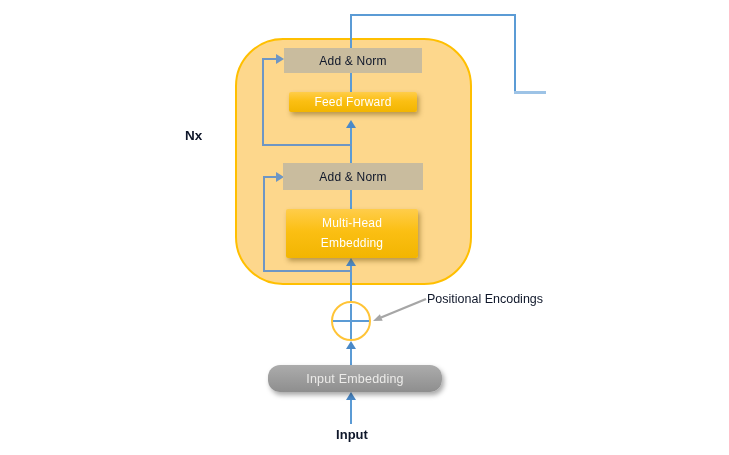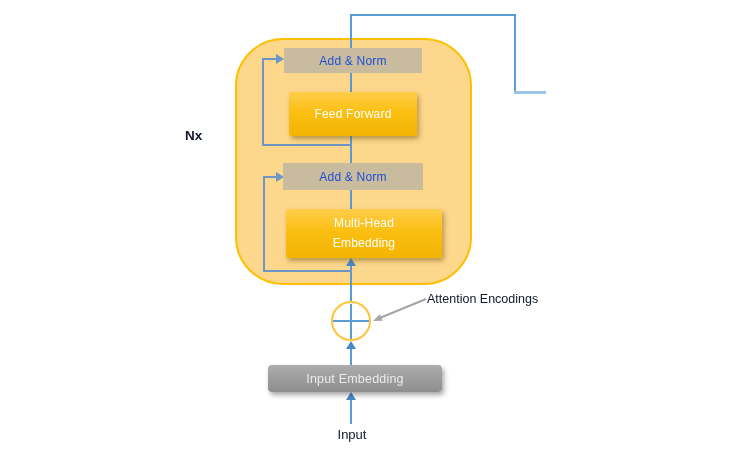--- a/index.html
+++ b/index.html
@@ -11,35 +11,35 @@
   .encoder{
     position:absolute;left:235px;top:38px;width:237px;height:247px;
     background:#FDD78C;border:2.5px solid #FFBF00;border-radius:48px;
     box-sizing:border-box;
   }
   
   .block{
     position:absolute;display:flex;align-items:center;justify-content:center;
     text-align:center;font-size:12px;letter-spacing:.2px;
   }
-  .tan{background:#C9BC9E;color:#1d4ed8;}
+  .tan{background:#C9BC9E;color:#0f172a;}
   .gold{
     background:linear-gradient(180deg,#FFCD4A 0%,#FBBF13 45%,#F2B501 100%);
     color:#FFFFFF;border-radius:2px;
     box-shadow:2px 3px 5px rgba(100,72,0,.45);
   }
   .gray{
     background:linear-gradient(180deg,#ACACAC 0%,#8E8E8E 100%);
-    color:#ECEBE9;border-radius:4px;
+    color:#ECEBE9;border-radius:12px;
     box-shadow:2px 3px 5px rgba(0,0,0,.35);
   }
   .an1{left:284px;top:48px;width:138px;height:25px;}
-  .ff {left:289px;top:92px;width:128px;height:44px;}
+  .ff {left:289px;top:92px;width:128px;height:20px;}
   .an2{left:283px;top:163px;width:140px;height:27px;}
-  .mha{left:286px;top:209px;width:156px;height:49px;line-height:1.6;flex-direction:column;justify-content:center;}
+  .mha{left:286px;top:209px;width:132px;height:49px;line-height:1.6;flex-direction:column;justify-content:center;}
   .emb{left:268px;top:365px;width:174px;height:27px;font-size:12.5px;}
   
   .line{position:absolute;background:#5B9BD5;}
   .skip{position:absolute;background:#6E96C4;}
   .tail{position:absolute;background:#9DC3E6;}
   
   .ah-up{position:absolute;width:0;height:0;
     border-left:5px solid transparent;border-right:5px solid transparent;
     border-bottom:8px solid #4A89C8;}
   .ah-right{position:absolute;width:0;height:0;
@@ -49,21 +49,21 @@
   .pcircle{
     position:absolute;left:331px;top:301px;width:40px;height:40px;
     background:#ffffff;border:2px solid #FFC437;border-radius:50%;box-sizing:border-box;
   }
   .plus-v{position:absolute;left:350px;top:304px;width:2px;height:35px;background:#5B9BD5;}
   .plus-h{position:absolute;left:333px;top:320px;width:36px;height:2px;background:#5B9BD5;}
   
   .lbl{position:absolute;color:#0f172a;}
   .nx{left:185px;top:128px;font-size:13.5px;font-weight:bold;}
   .pos{left:427px;top:292px;font-size:12.5px;}
-  .inp{left:328px;top:427px;width:48px;text-align:center;font-size:13px;font-weight:normal;}
+  .inp{left:328px;top:427px;width:48px;text-align:center;font-size:13px;font-weight:bold;}
   .pointer-svg{position:absolute;left:370px;top:294px;}
 </style>
 </head>
 <body>
 
 <div class="stage">
 
   <div class="encoder"></div>
 
   <div class="line" style="left:350px;top:14px;width:2px;height:34px;"></div>
@@ -117,16 +117,16 @@
   <div class="pcircle"></div>
   <div class="plus-v"></div>
   <div class="plus-h"></div>
 
   <svg class="pointer-svg" width="60" height="34">
     <line x1="56" y1="5" x2="11" y2="23.5" stroke="#A6A6A6" stroke-width="2.4"></line>
     <polygon points="3,27 9.9,20.3 12.7,26.7" fill="#A6A6A6"></polygon>
   </svg>
 
   <div class="lbl nx">Nx</div>
-  <div class="lbl pos">Attention Encodings</div>
+  <div class="lbl pos">Positional Encodings</div>
   <div class="lbl inp">Input</div>
 
 </div>
 
 </body></html>

